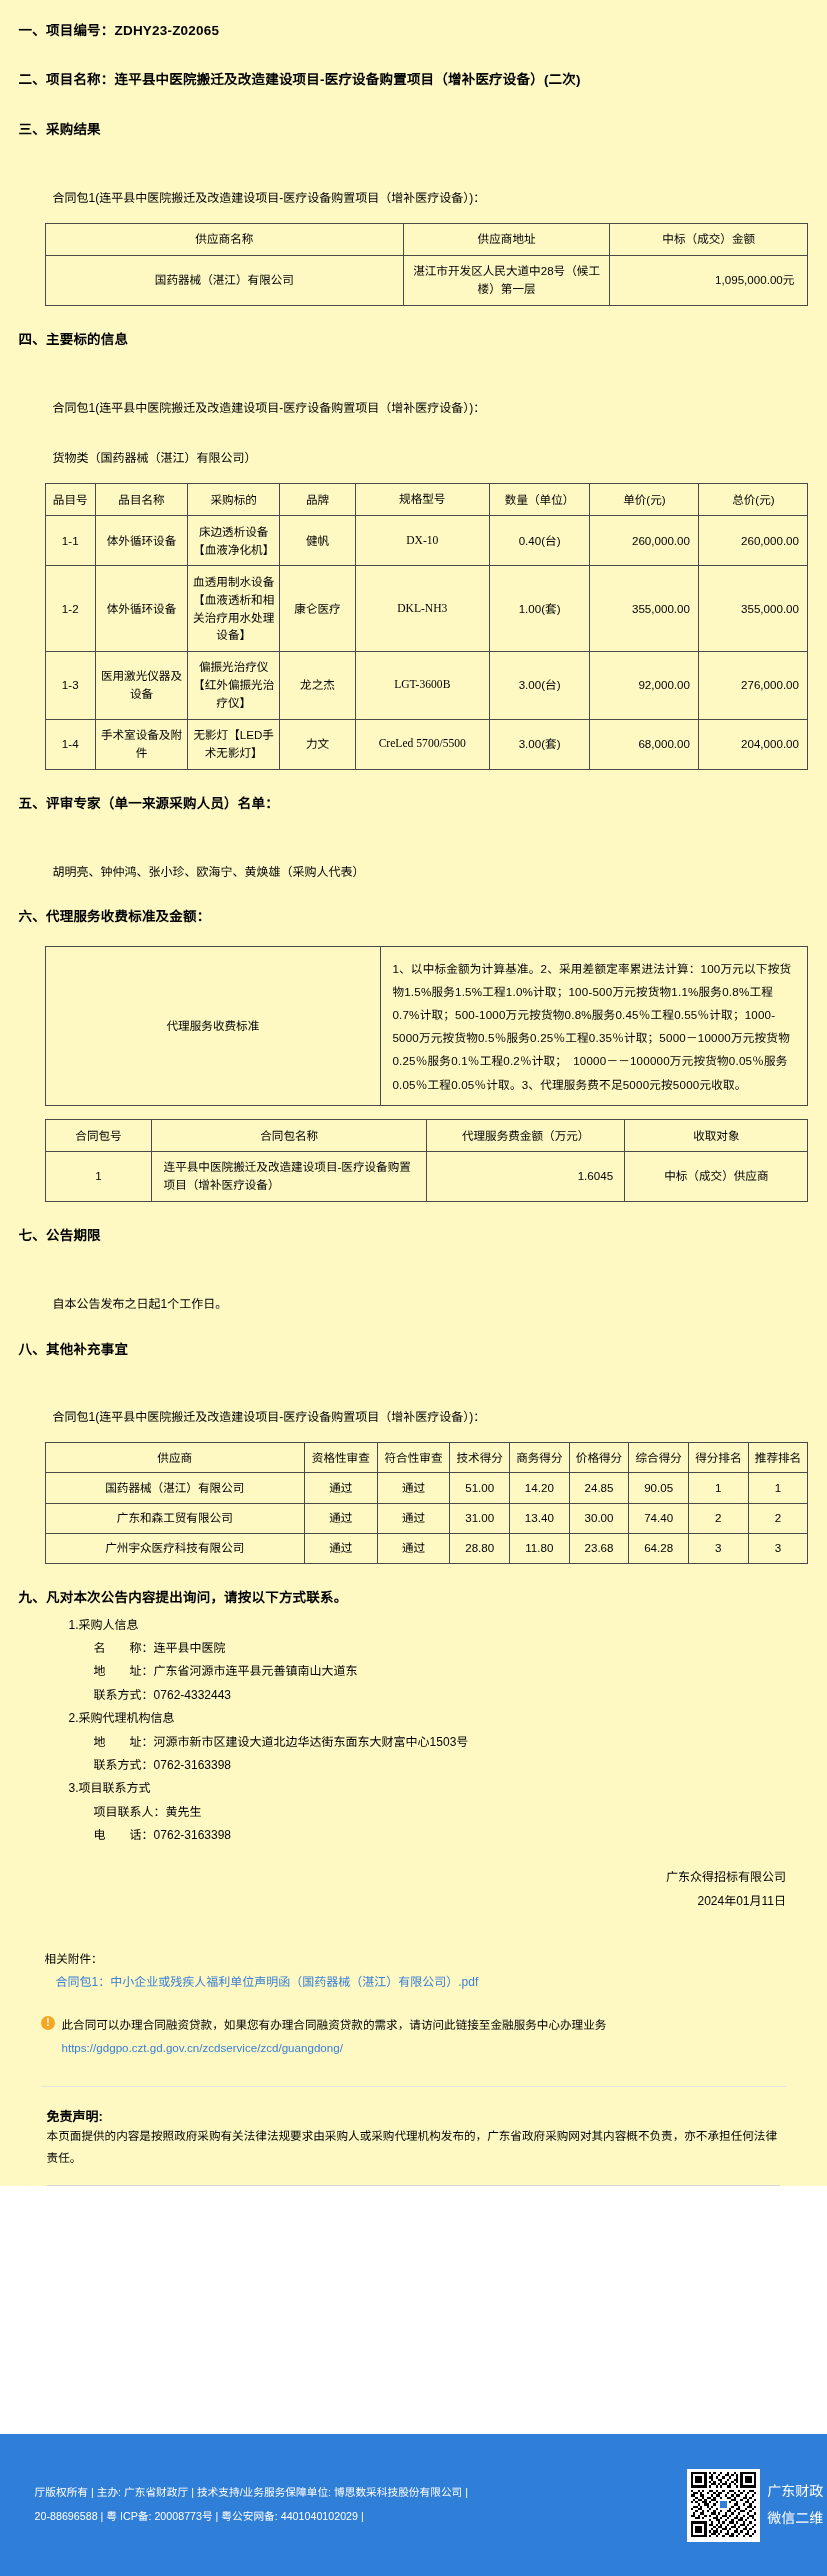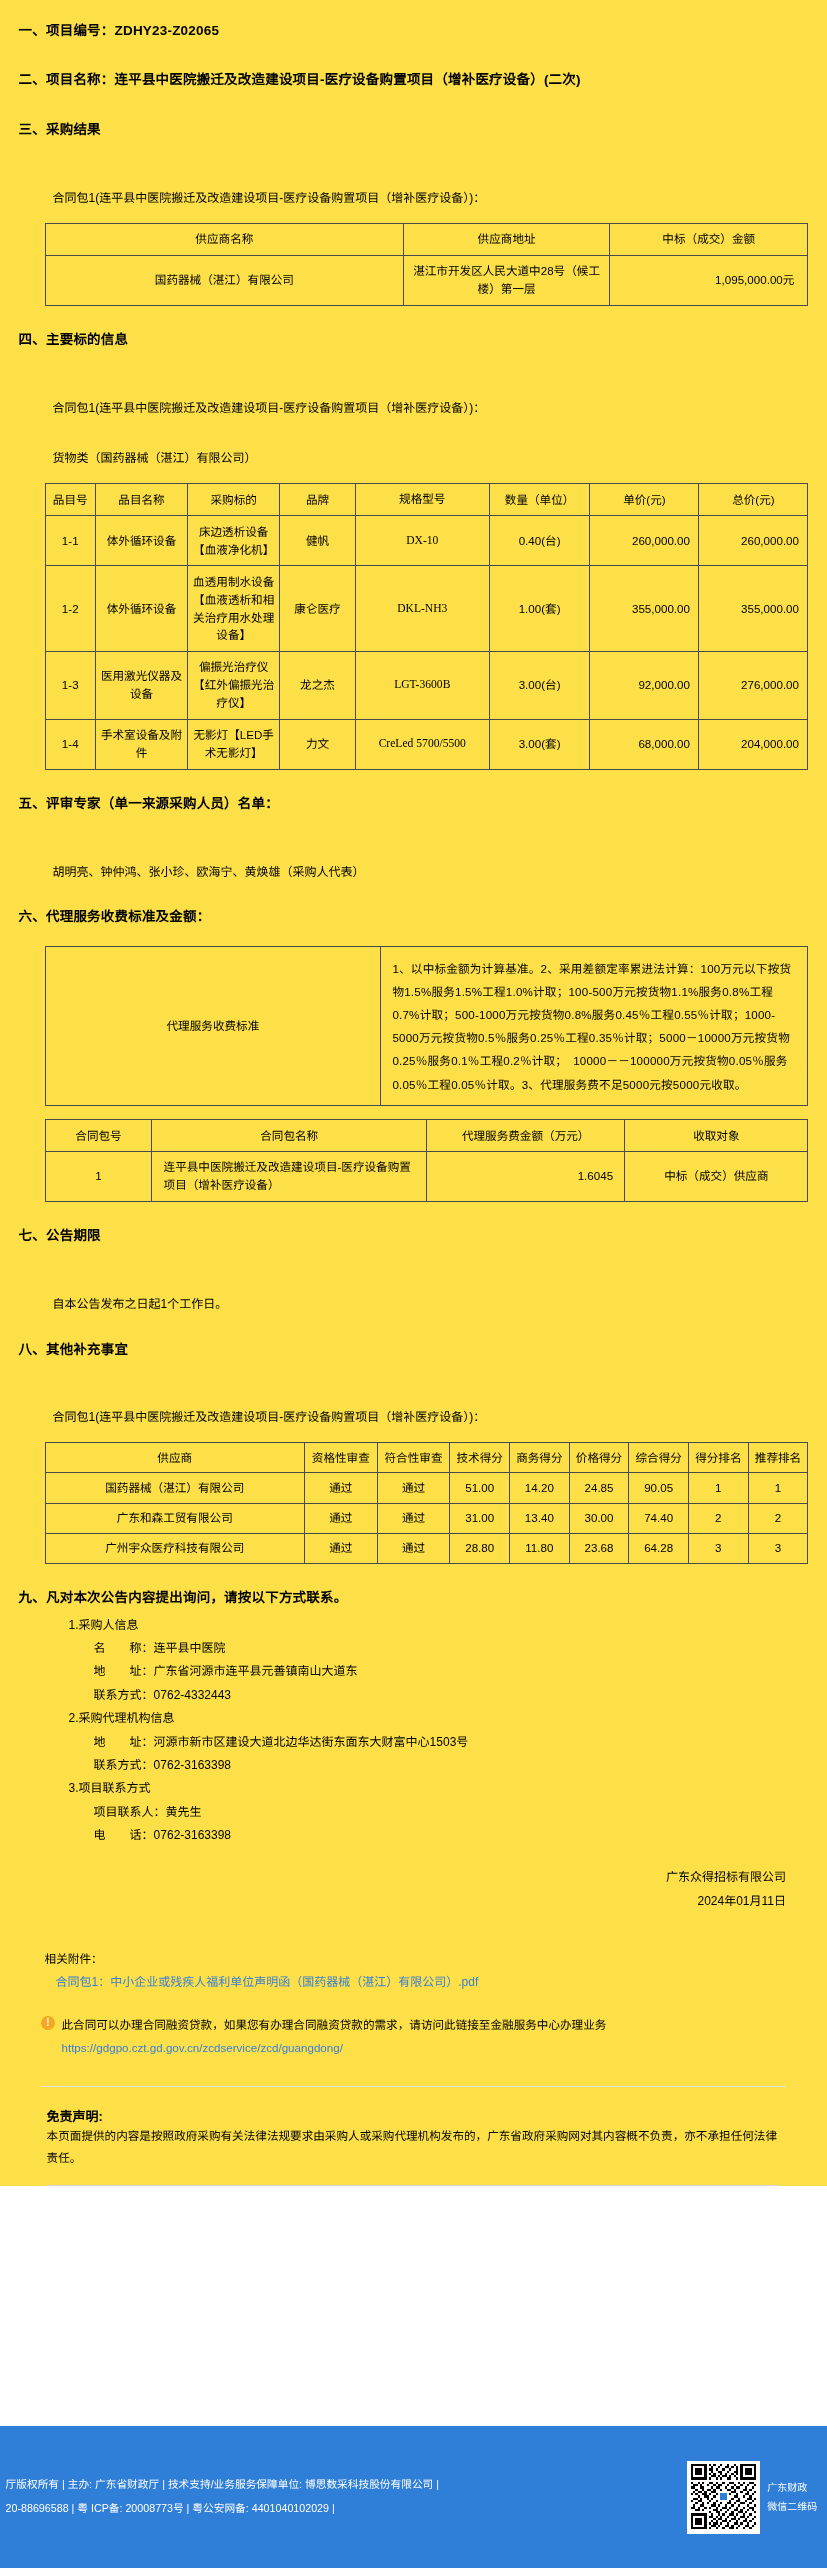--- a/index.html
+++ b/index.html
@@ -14,21 +14,21 @@
     width: 827px;
     min-height: 2576px;
     position: relative;
     color: #000;
     font-size: 12px;
   }
 
   
   .page {
     padding: 20.5px 18.6px 0 18.6px;
-    background: #fde047;
+    background: #fef9c3;
   }
 
   .sec-head {
     font-size: 13.5px;
     font-weight: bold;
     color: #000;
     margin: 0 0 5.6px 0;
     letter-spacing: 0.2px;
     line-height: 1.5;
   }
@@ -160,27 +160,28 @@
     margin: 15px 28px 0 28px;
     border: 0;
     border-top: 0.9px solid #d8d8d8;
   }
 
   
   .footer {
     position: absolute;
     left: 0;
     right: 0;
-    bottom: 8px;
+    bottom: 0;
     height: 142px;
     background: #2f7ed8;
     color: #ffffff;
     display: flex;
     align-items: center;
     overflow: hidden;
+    padding-left: 29px;
   }
   .footer-left {
     flex: 1 1 auto;
     padding-left: 5.6px;
     font-size: 10.7px;
     line-height: 2.2;
     white-space: nowrap;
     overflow: hidden;
   }
   .footer-right {
@@ -190,21 +191,21 @@
     padding-right: 3.7px;
   }
   .qr {
     width: 73px; height: 73px;
     background: #fff;
     padding: 3.7px;
     margin-right: 7.5px;
   }
   .qr svg { display: block; }
   .qr-caption {
-    font-size: 10px;
+    font-size: 14px;
     line-height: 1.9;
     white-space: nowrap;
     overflow: hidden;
     width: 56px;
   }
 </style>
 </head>
 <body>
 
 <div class="page">

